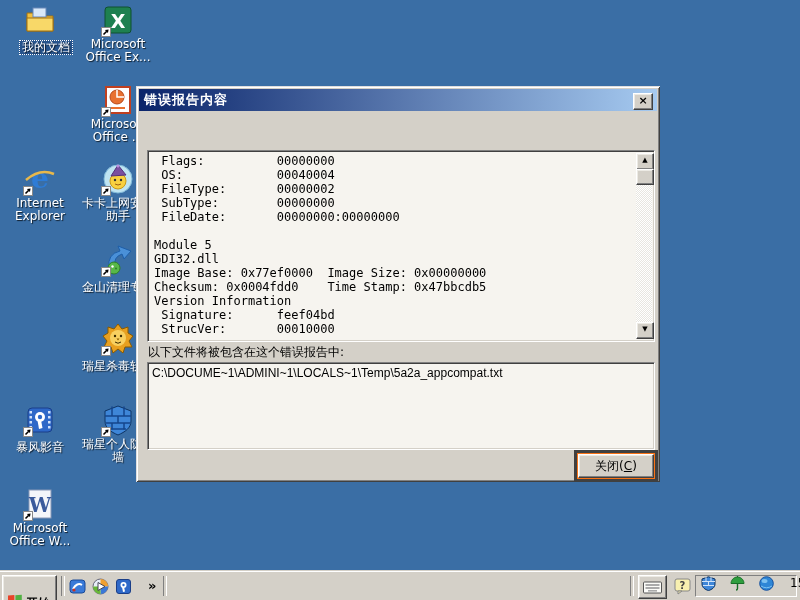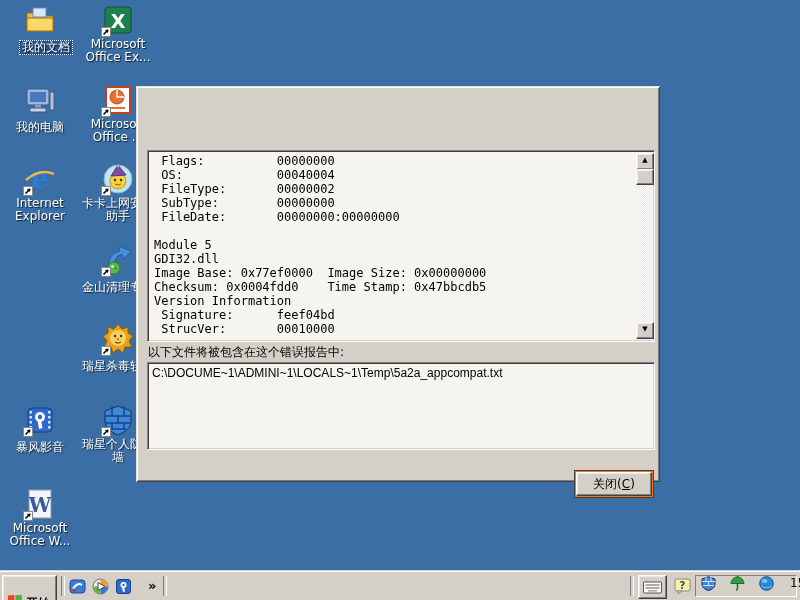--- a/index.html
+++ b/index.html
@@ -38,21 +38,21 @@
   .vscroll{position:absolute;top:2px;bottom:2px;right:2px;width:16px;
            background-color:#E8E6E0;
            background-image:linear-gradient(45deg,#fff 25%,transparent 25%,transparent 75%,#fff 75%),
                             linear-gradient(45deg,#fff 25%,transparent 25%,transparent 75%,#fff 75%);
            background-size:2px 2px;background-position:0 0,1px 1px;}
   .sbtn{position:absolute;left:0;width:16px;height:15px;font-size:7px;line-height:13px;text-align:center;color:#000;cursor:pointer;}
   .sthumb{position:absolute;left:0;top:16px;width:16px;height:14px;cursor:pointer;}
   .filebox{position:absolute;left:11px;top:276px;width:506px;height:86px;}
   .filebox .path{display:block;padding:3px 2px 0 4px;font-family:Liberation Sans, sans-serif;
                  font-size:12px;color:#000;white-space:pre;}
-  .defbtn-ring{position:absolute;left:438px;top:384px;width:78px;height:26px;border:1px solid #404040;background:#f97316;}
+  .defbtn-ring{position:absolute;left:438px;top:364px;width:78px;height:26px;border:3px solid #404040;background:#f97316;}
   .closebtn{position:absolute;left:1px;top:1px;width:74px;height:22px;font-size:12px;color:#000;
             text-align:center;line-height:22px;cursor:pointer;}
   .u{text-decoration:underline;}
 
   
   .taskbar{position:absolute;left:0;bottom:0;width:800px;height:28px;background:#D4D0C8;z-index:20;
            border-top:1px solid #FFFFFF;box-shadow:0 -1px 0 #D4D0C8;}
   .startbtn{position:absolute;left:2px;top:3px;height:22px;padding:16px 6px 0 4px;display:flex;align-items:center;gap:3px;
             font-size:12px;font-weight:bold;color:#000;cursor:pointer;}
   .tsep{position:absolute;top:4px;width:2px;height:20px;border-left:1px solid #808080;border-right:1px solid #fff;}
@@ -91,32 +91,20 @@
             <rect x="0.5" y="0.5" width="9" height="9" fill="#fff" stroke="#888"></rect>
             <path d="M2.5 7.5 L5.8 4.2" stroke="#000" stroke-width="1.6"></path>
             <polygon points="7.6,2.4 3.9,3.1 6.9,6.1" fill="#000"></polygon>
           </svg>
         </span>
     </span>
     <span class="lbl">Microsoft
 Office Ex...</span>
   </div>
 
-  <div class="dicon col1" style="top:84px;">
-    <span class="ic">
-      <svg width="32" height="32" viewBox="0 0 32 32">
-          <rect x="3" y="5" width="22" height="16" rx="2" fill="#9DB8DC" stroke="#3A5A8C"></rect>
-          <rect x="6" y="8" width="16" height="10" fill="#4A78C0"></rect>
-          <rect x="11" y="21" width="6" height="3" fill="#8AA0C0"></rect>
-          <rect x="6" y="24" width="16" height="4" fill="#C8D4E4" stroke="#3A5A8C"></rect>
-          <rect x="26" y="8" width="4" height="18" fill="#B8C4D4" stroke="#3A5A8C"></rect>
-        </svg>
-    </span>
-    <span class="lbl">我的电脑</span>
-  </div>
 
   <div class="dicon col2" style="top:84px;">
     <span class="ic">
       <svg width="32" height="32" viewBox="0 0 32 32">
           <rect x="4" y="3" width="24" height="26" fill="#fff" stroke="#C04020" stroke-width="2"></rect>
           <circle cx="15" cy="13" r="7" fill="#E87030" stroke="#B84818"></circle>
           <path d="M15 6 V13 H22" stroke="#fff" stroke-width="1.5" fill="none"></path>
           <rect x="9" y="23" width="14" height="2" fill="#E87030"></rect>
         </svg>
       <span class="sc">
@@ -272,20 +260,24 @@
             <path d="M2.5 7.5 L5.8 4.2" stroke="#000" stroke-width="1.6"></path>
             <polygon points="7.6,2.4 3.9,3.1 6.9,6.1" fill="#000"></polygon>
           </svg>
         </span>
     </span>
     <span class="lbl">Microsoft
 Office W...</span>
   </div>
 
   <div class="dialog">
+    <div class="titlebar">
+      <span class="ttl">错误报告内容</span>
+      <span class="xbtn raised">×</span>
+    </div>
 
 
     <div class="reportbox sunken">
       <pre> Flags:          00000000
  OS:             00040004
  FileType:       00000002
  SubType:        00000000
  FileDate:       00000000:00000000
 
 Module 5

